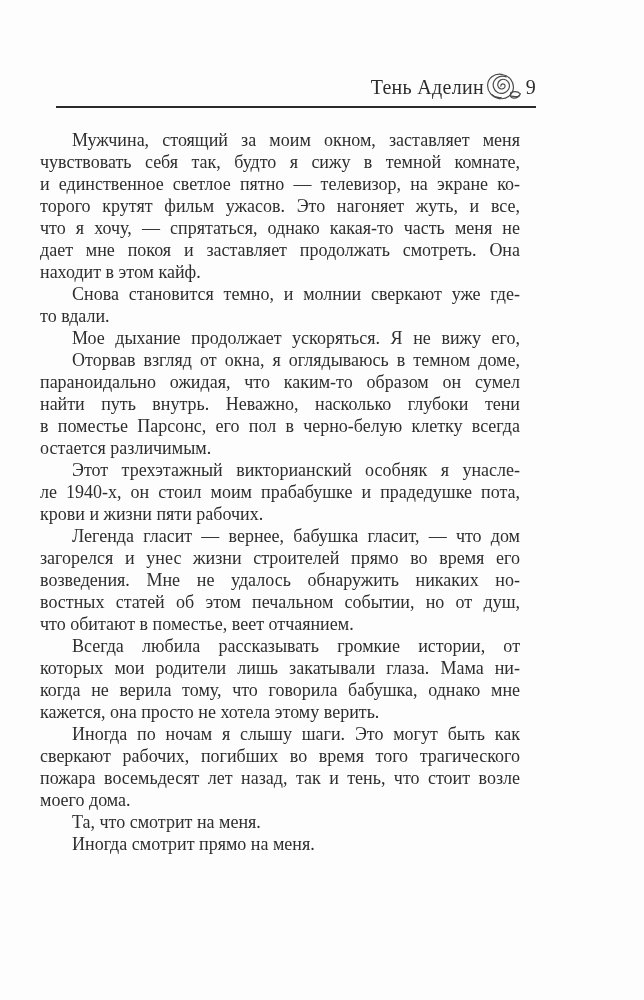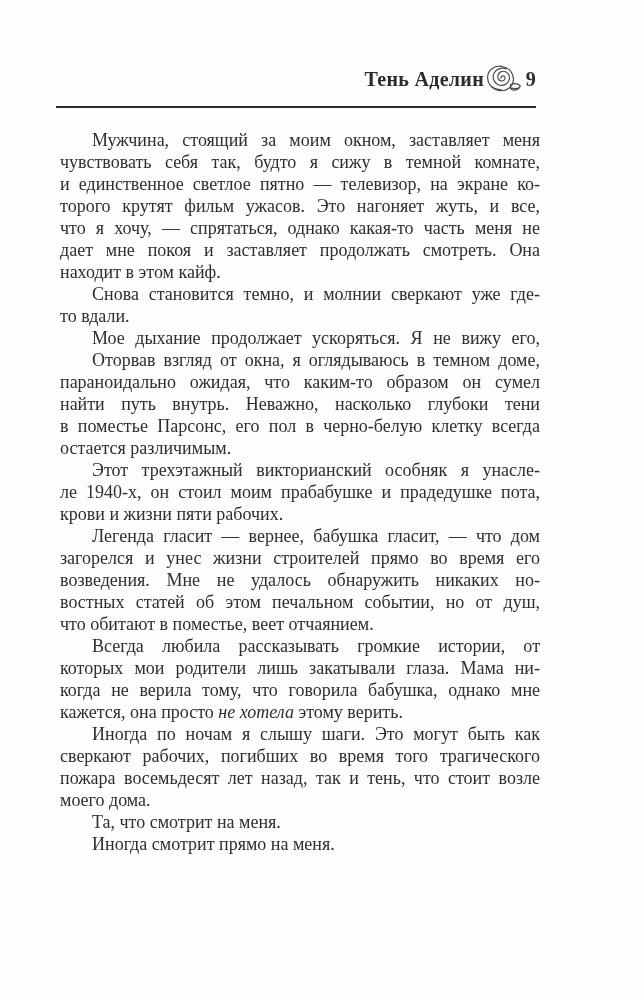--- a/index.html
+++ b/index.html
@@ -12,71 +12,69 @@
     width: 644px;
     height: 1000px;
     background: #fdfdfd;
     font-family: "Liberation Serif", "DejaVu Serif", serif;
     color: #2e2e2e;
     overflow: hidden;
   }
   .running-head {
     position: absolute;
     left: 56px;
-    top: 62px;
+    top: 70px;
     width: 480px;
     height: 34px;
     display: flex;
     justify-content: flex-end;
     align-items: center;
     font-size: 20px;
     letter-spacing: 0.3px;
     color: #2c2c2c;
-    font-weight: bold;
   }
   .running-head .title { white-space: nowrap; }
   .running-head .pagenum { min-width: 12px; text-align: right; }
   .rose {
     width: 40px;
     height: 33px;
     flex: 0 0 auto;
     display: block;
   }
   .rule {
     position: absolute;
     left: 56px;
     top: 106px;
     width: 480px;
     height: 1.5px;
     background: #2b2b2b;
   }
   .text-block {
     position: absolute;
-    left: 60px;
+    left: 40px;
     top: 129px;
     width: 480px;
     font-size: 18px;
     line-height: 22px;
     color: #2e2e2e;
   }
   .line {
     text-align: justify;
     text-align-last: justify;
     height: 22px;
     overflow: visible;
   }
   .line.last {
     text-align: left;
     text-align-last: left;
   }
   .line.indent {
     text-indent: 32px;
   }
   .italic {
-    font-style: italic;
   }
 </style>
 </head>
 <body>
 
 <div class="page">
 
   <header class="running-head">
     <span class="title">Тень Аделин</span>
     <svg class="rose" viewBox="0 0 44 36" fill="none" stroke="#4a4a4a" stroke-width="1.3" stroke-linecap="round">

